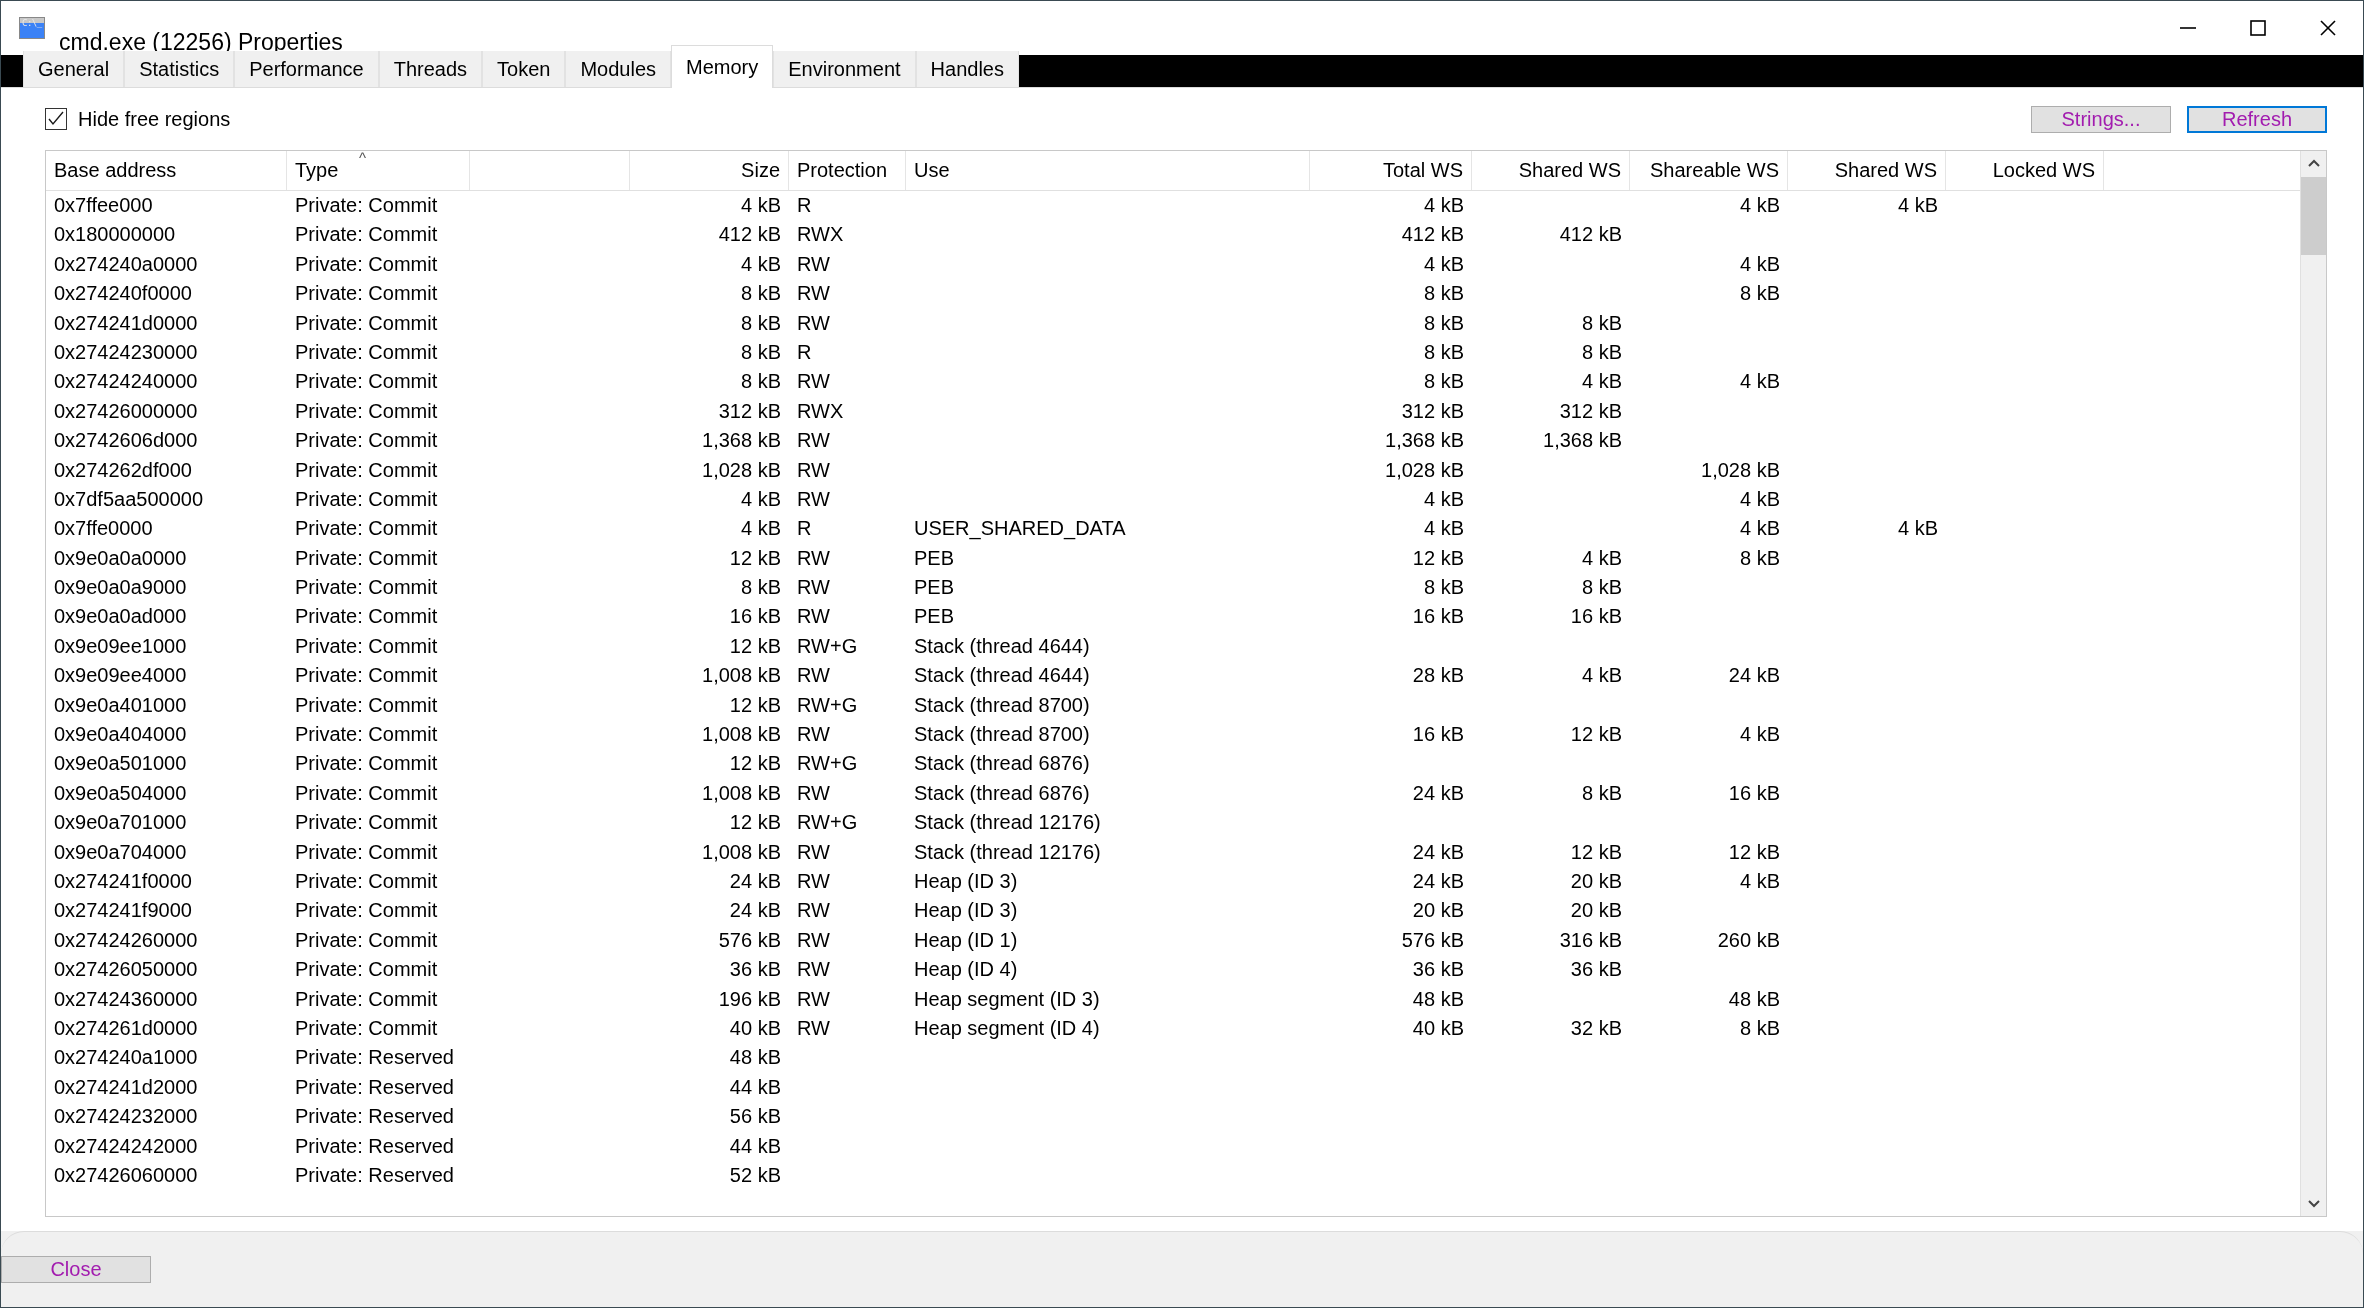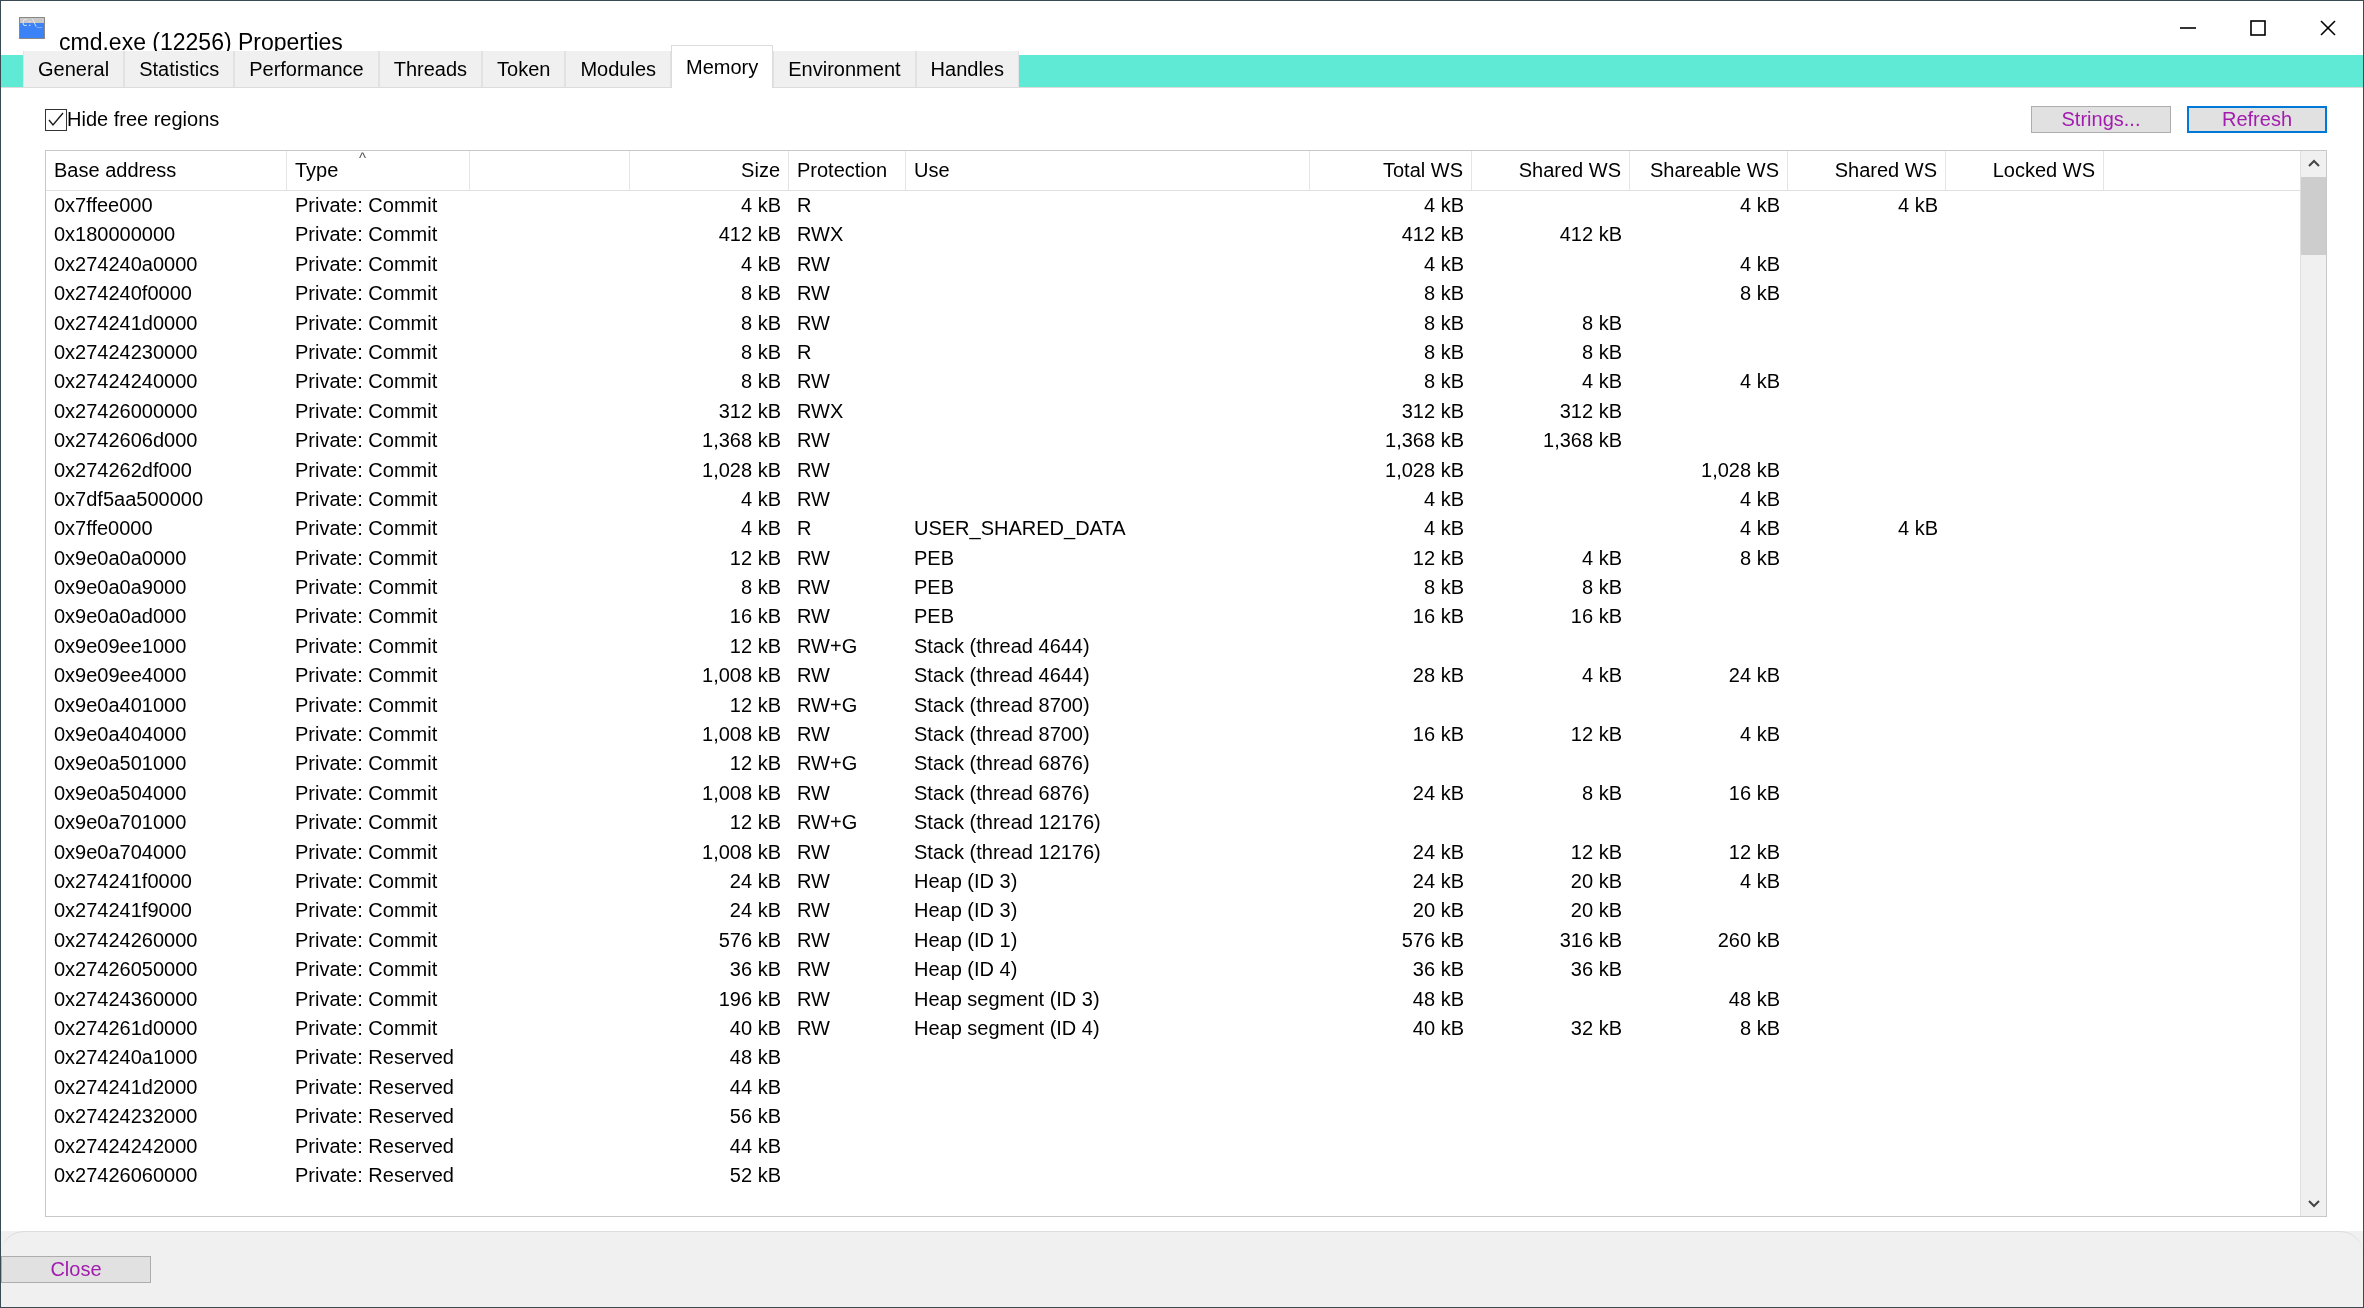--- a/index.html
+++ b/index.html
@@ -64,21 +64,21 @@
   }
   .win-btn {
     width: 70px; height: 54px;
     display: flex; align-items: center; justify-content: center;
     background: transparent;
   }
   .win-btn svg { display: block; }
   
   .tabstrip {
     height: 33px;
-    background: #5eead4;
+    background: #000000;
     display: flex;
     align-items: flex-end;
     padding-left: 22px;
     border-bottom: 1px solid #dcdcdc;
     flex: 0 0 auto;
     position: relative;
   }
   .tab {
     height: 36px;
     padding: 0 14px;
@@ -112,22 +112,22 @@
   }
   .toolbar {
     height: 62px;
     display: flex;
     align-items: center;
     padding: 0 36px 0 44px;
     flex: 0 0 auto;
   }
   .checkwrap {
     display: flex;
-    align-items: flex-end;
-    gap: 0;
+    align-items: flex-start;
+    gap: 11px;
   }
   .checkbox {
     width: 22px; height: 22px;
     border: 1px solid #333;
     background: #fff;
     position: relative;
     flex: 0 0 auto;
   }
   .checkbox svg { position: absolute; left: 2px; top: 2px; }
   .check-label { font-size: 20px; color: #000; }

